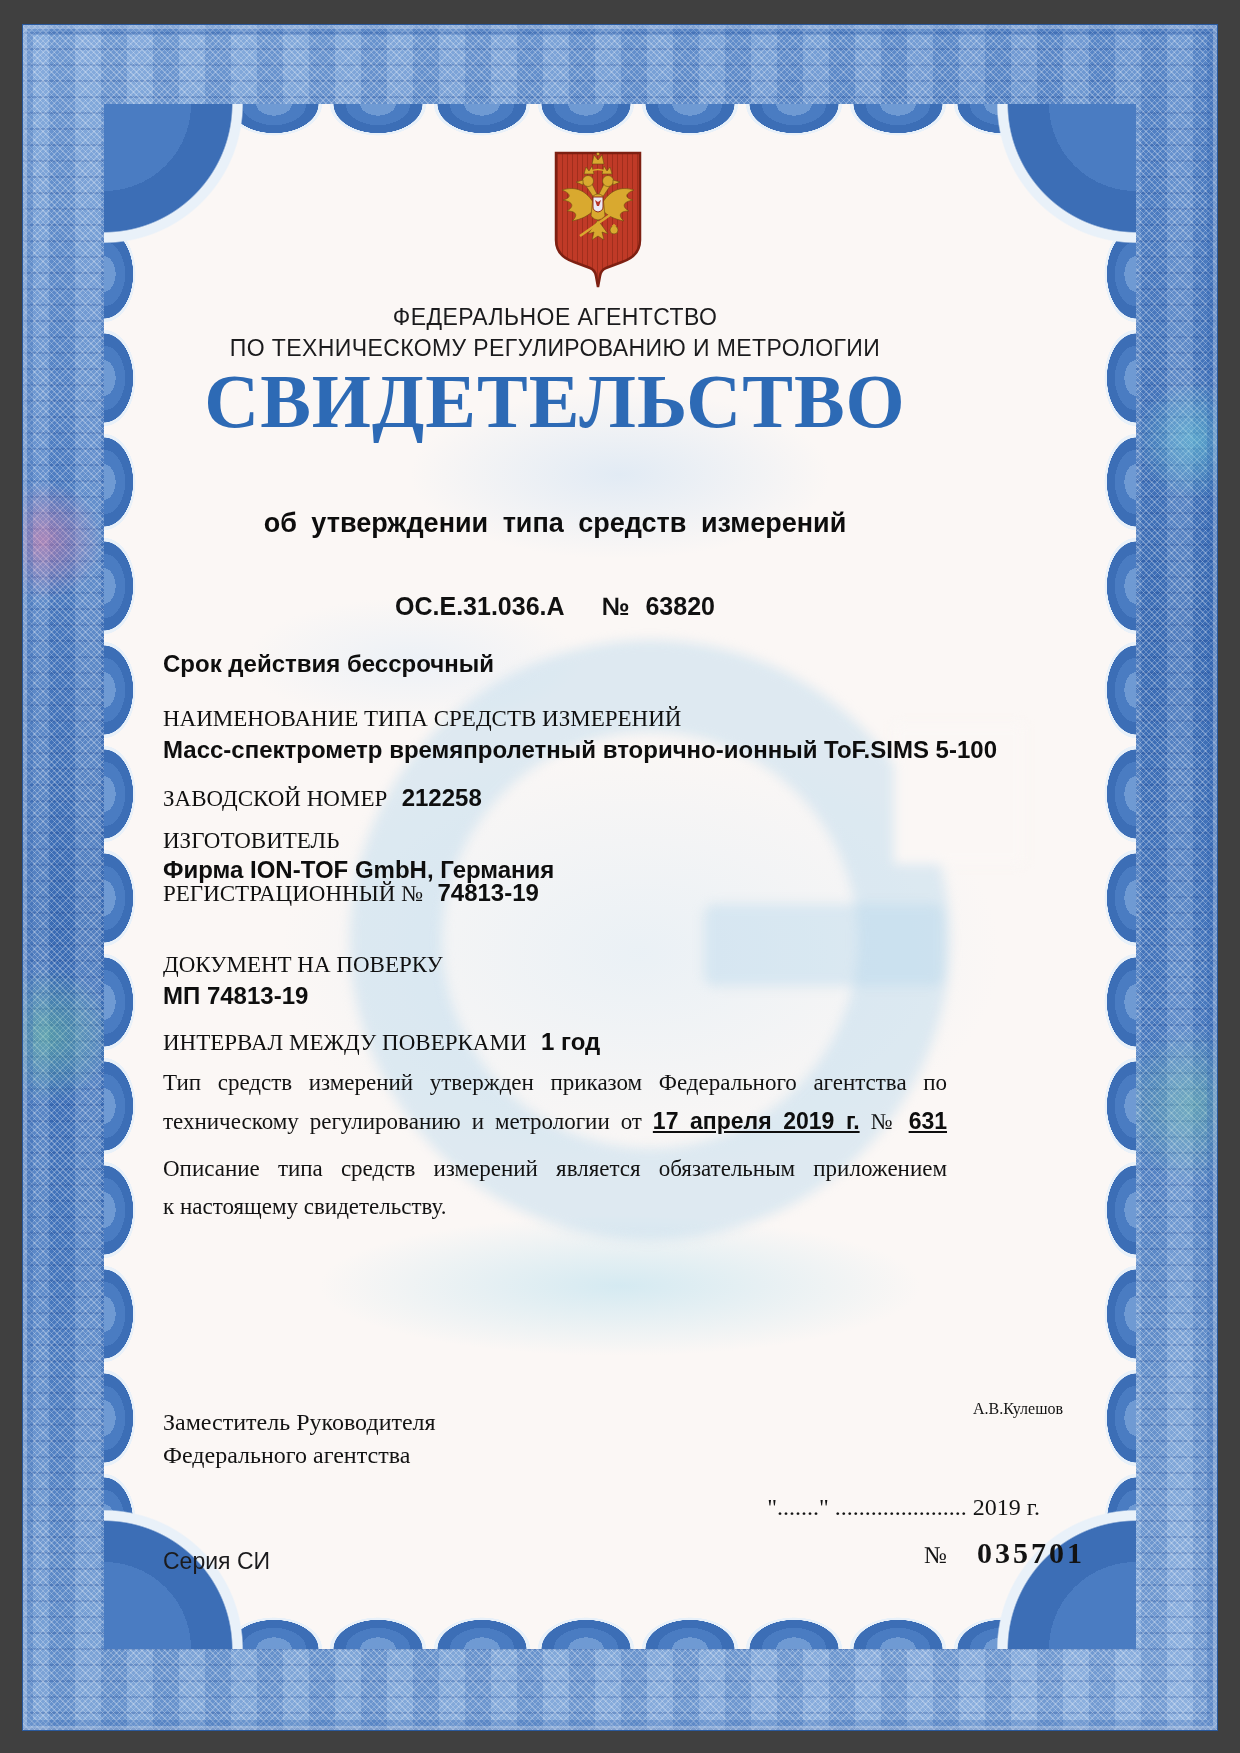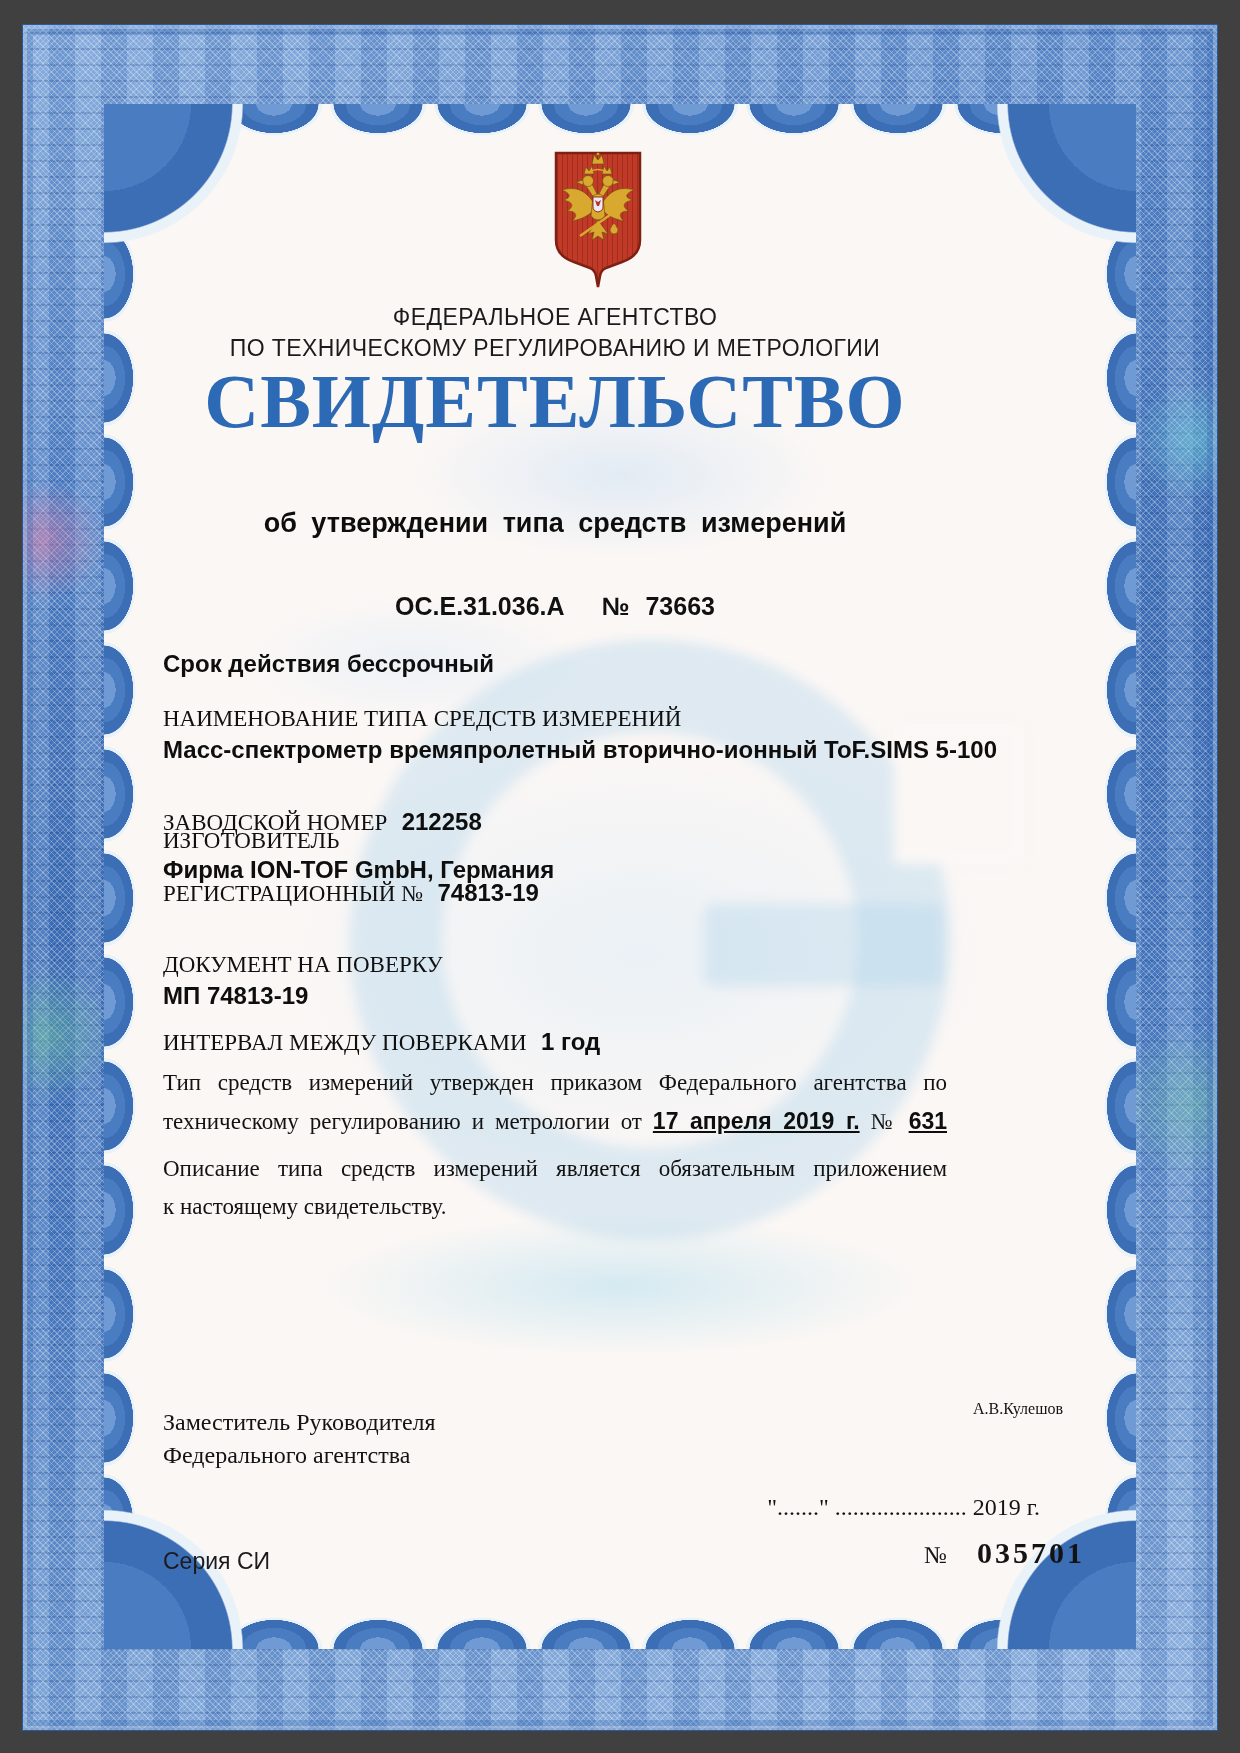--- a/index.html
+++ b/index.html
@@ -144,29 +144,29 @@
     <div class="abs centercol agency">
       <div>ФЕДЕРАЛЬНОЕ АГЕНТСТВО</div>
       <div>ПО ТЕХНИЧЕСКОМУ РЕГУЛИРОВАНИЮ И МЕТРОЛОГИИ</div>
     </div>
 
     <div class="abs centercol title">СВИДЕТЕЛЬСТВО</div>
 
     <div class="abs centercol subtitle">об утверждении типа средств измерений</div>
 
     <div class="abs centercol ocline">
-      <span class="g1">ОС.Е.31.036.А</span><span class="g2">№</span><span>73663</span>
+      <span class="g1">ОС.Е.31.036.А</span><span class="g2">№</span><span>63820</span>
     </div>
 
     <div class="abs lblock bold-sans" style="top:546px">Срок действия бессрочный</div>
 
     <div class="abs lblock serif-label" style="top:602px">НАИМЕНОВАНИЕ ТИПА СРЕДСТВ ИЗМЕРЕНИЙ</div>
     <div class="abs lblock bold-sans" style="top:632px">Масс-спектрометр времяпролетный вторично-ионный ToF.SIMS 5-100</div>
 
-    <div class="abs lblock" style="top:704px">
+    <div class="abs lblock" style="top:680px">
       <span class="serif-label">ЗАВОДСКОЙ НОМЕР</span>
       <span class="bold-sans val-gap">212258</span>
     </div>
 
     <div class="abs lblock serif-label" style="top:724px">ИЗГОТОВИТЕЛЬ</div>
     <div class="abs lblock bold-sans" style="top:752px">Фирма ION-TOF GmbH, Германия</div>
 
     <div class="abs lblock" style="top:775px">
       <span class="serif-label">РЕГИСТРАЦИОННЫЙ №</span>
       <span class="bold-sans val-gap">74813-19</span>

